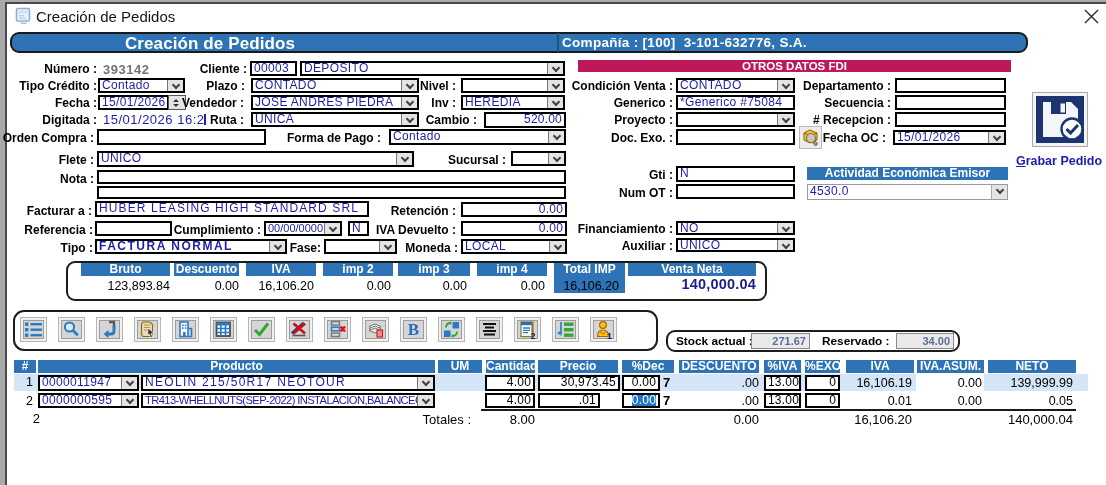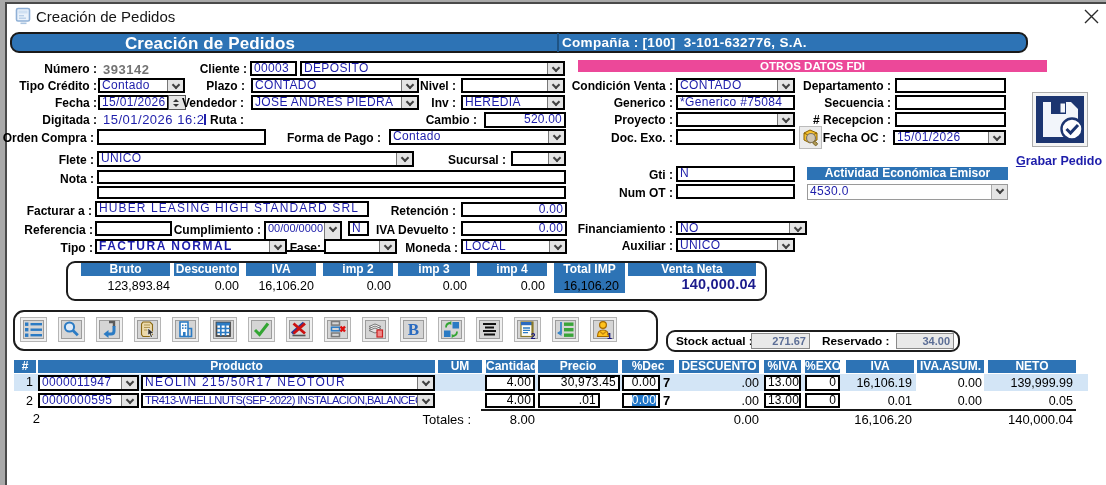--- a/index.html
+++ b/index.html
@@ -85,20 +85,23 @@
         <span class="ch"></span>
       </span></div>
 <div class="lb" style="right:650px;top:96px">Inv :</div>
 <div class="bx" style="left:461px;top:95px;width:104px;height:15px">HEREDIA<span class="ar">
         <span class="ch"></span>
       </span></div>
 
 <div class="lb" style="right:1009px;top:113px">Digitada :</div>
 <div class="ab" style="left:103px;top:113px;font-size:13px;color:#1d1daa;letter-spacing:0.5px;line-height:14px">15/01/2026 16:2<span style="display:inline-block;width:1.5px;height:11px;background:#1d1daa;vertical-align:-1px"></span></div>
 <div class="lb" style="right:862px;top:113px">Ruta :</div>
+<div class="bx" style="left:251px;top:112px;width:168px;height:15px">UNICA<span class="ar">
+        <span class="ch"></span>
+      </span></div>
 <div class="lb" style="right:629px;top:113px">Cambio :</div>
 <div class="bx num" style="left:484px;top:112px;width:82px;height:16px">520.00</div>
 
 <div class="lb" style="right:1012px;top:131px">Orden Compra :</div>
 <div class="bx" style="left:97px;top:129px;width:169px;height:16px"></div>
 <div class="lb" style="right:725px;top:131px">Forma de Pago :</div>
 <div class="bx" style="left:389px;top:129px;width:177px;height:16px">Contado<span class="ar">
         <span class="ch"></span>
       </span></div>
 
@@ -118,21 +121,21 @@
 <div class="bx" style="left:97px;top:186px;width:469px;height:13px"></div>
 
 <div class="lb" style="right:1014px;top:204px">Facturar a :</div>
 <div class="bx" style="left:95px;top:201px;width:274px;height:16px;letter-spacing:1.1px">HUBER LEASING HIGH STANDARD SRL</div>
 <div class="lb" style="right:650px;top:204px">Retención :</div>
 <div class="bx num" style="left:461px;top:202px;width:106px;height:15px">0.00</div>
 
 <div class="lb" style="right:1013px;top:223px">Referencia :</div>
 <div class="bx" style="left:95px;top:221px;width:77px;height:15px"></div>
 <div class="lb" style="right:845px;top:223px">Cumplimiento :</div>
-<div class="bx" style="left:264px;top:221px;width:78px;height:31px;font-size:11px;letter-spacing:0">00/00/0000<span class="ar">
+<div class="bx" style="left:264px;top:221px;width:78px;height:15px;font-size:11px;letter-spacing:0">00/00/0000<span class="ar">
         <span class="ch"></span>
       </span></div>
 <div class="bx" style="left:348px;top:221px;width:21px;height:15px">N</div>
 <div class="lb" style="right:650px;top:223px">IVA Devuelto :</div>
 <div class="bx num" style="left:461px;top:221px;width:106px;height:15px">0.00</div>
 
 <div class="lb" style="right:1013px;top:241px">Tipo :</div>
 <div class="bx" style="left:95px;top:239px;width:192px;height:15px;font-weight:bold;letter-spacing:1.5px">FACTURA NORMAL<span class="ar">
         <span class="ch"></span>
       </span></div>
@@ -140,21 +143,21 @@
 <div class="bx" style="left:324px;top:239px;width:73px;height:15px">
       <span class="ar">
         <span class="ch"></span>
       </span>
     </div>
 <div class="lb" style="right:648px;top:241px">Moneda :</div>
 <div class="bx" style="left:461px;top:239px;width:106px;height:15px">LOCAL<span class="ar">
         <span class="ch"></span>
       </span></div>
 
-<div class="ab" style="left:578px;top:60px;width:469px;height:12px;background:#ec4899;color:#fff;font-weight:bold;font-size:11.5px;line-height:12px;text-align:center">OTROS DATOS FDI</div>
+<div class="ab" style="left:578px;top:60px;width:433px;height:12px;background:#be185d;color:#fff;font-weight:bold;font-size:11.5px;line-height:12px;text-align:center">OTROS DATOS FDI</div>
 <div class="lb" style="right:433px;top:79px">Condición Venta :</div>
 <div class="bx" style="left:676px;top:78px;width:119px;height:15px">CONTADO<span class="ar">
         <span class="ch"></span>
       </span></div>
 <div class="lb" style="right:215px;top:79px">Departamento :</div>
 <div class="bx" style="left:895px;top:78px;width:111px;height:15px"></div>
 <div class="lb" style="right:433px;top:96px">Generico :</div>
 <div class="bx" style="left:676px;top:95px;width:119px;height:15px">*Generico #75084</div>
 <div class="lb" style="right:215px;top:96px">Secuencia :</div>
 <div class="bx" style="left:895px;top:95px;width:111px;height:15px"></div>
@@ -182,21 +185,21 @@
       </span></div>
 <div class="lb" style="right:433px;top:168px">Gti :</div>
 <div class="bx" style="left:676px;top:166px;width:119px;height:16px">N</div>
 <div class="ab" style="left:807px;top:167px;width:201px;height:13px;background:#2d73b5;color:#fff;font-weight:bold;font-size:12px;line-height:13px;text-align:center">Actividad Económica Emisor</div>
 <div class="lb" style="right:433px;top:186px">Num OT :</div>
 <div class="bx" style="left:676px;top:184px;width:119px;height:15px"></div>
 <div class="bx" style="left:807px;top:184px;width:201px;height:16px;border:1px solid #9a9a9a;line-height:13px">4530.0<span class="ar" style="border-left:1px solid #aaa">
         <span class="ch"></span>
       </span></div>
 <div class="lb" style="right:433px;top:222px">Financiamiento :</div>
-<div class="bx" style="left:676px;top:221px;width:131px;height:14px">NO<span class="ar">
+<div class="bx" style="left:676px;top:221px;width:119px;height:14px">NO<span class="ar">
         <span class="ch"></span>
       </span></div>
 <div class="lb" style="right:433px;top:239px">Auxiliar :</div>
 <div class="bx" style="left:676px;top:238px;width:119px;height:14px">UNICO<span class="ar">
         <span class="ch"></span>
       </span></div>
 
 <div class="ab" style="left:1032px;top:92px;width:56px;height:55px;background:#f4f4f4;border:1px solid #ababab">
  <svg width="48" height="47" viewBox="0 0 48 47" style="position:absolute;left:3px;top:3px">
   <rect x="0" y="0" width="48" height="47" fill="#1c3570"></rect>

